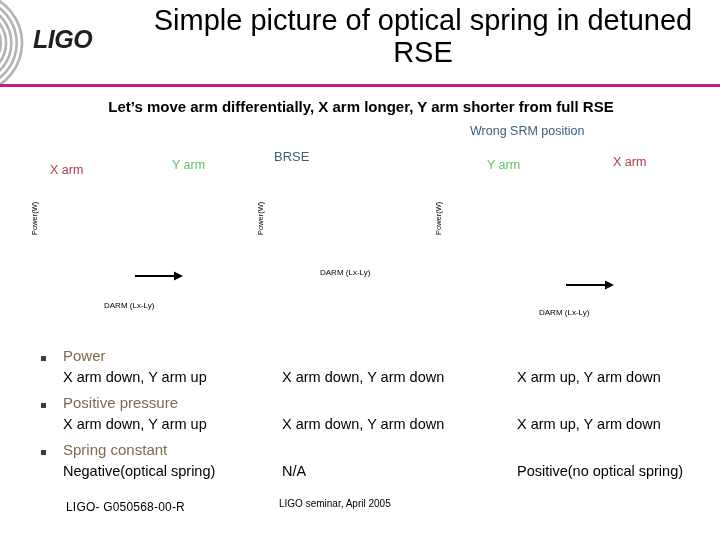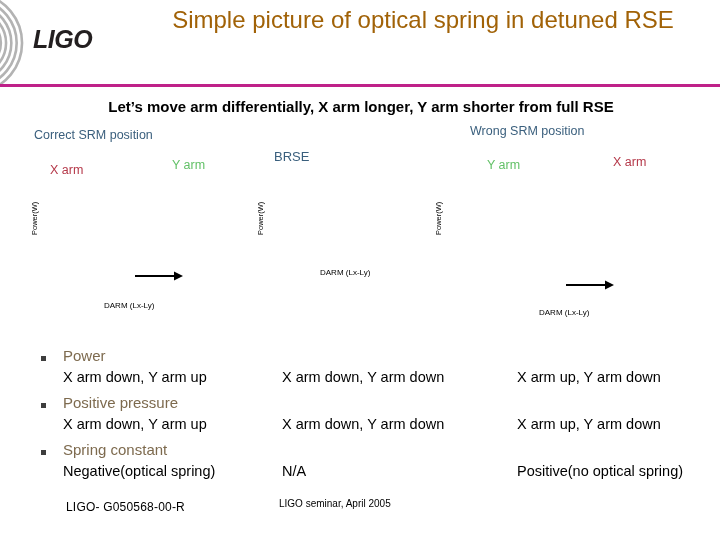--- a/index.html
+++ b/index.html
@@ -38,23 +38,23 @@
     font-size: 25px;
     letter-spacing: -0.5px;
     color: #231f20;
     line-height: 1;
   }
   #slide-title {
     position: absolute;
     left: 130px; top: 4px;
     width: 586px;
     text-align: center;
-    font-size: 24px;
+    font-size: 29px;
     line-height: 32px;
-    color: #a16207;
+    color: #000000;
     font-family: "Liberation Sans", sans-serif;
   }
   #header-rule {
     position: absolute;
     left: 0; top: 84px;
     width: 720px; height: 3px;
     background: #bf2189;
   }
 
   
@@ -204,21 +204,20 @@
   </div>
 
   <div id="slide-title">Simple picture of optical spring in detuned RSE</div>
   <div id="header-rule"></div>
 </div>
 
 <div id="subtitle">Let’s move arm differentially, X arm longer, Y arm shorter from full RSE</div>
 
 <div id="diagram">
 
-  <div class="panel-caption" id="caption-correct">Correct SRM position</div>
   <div class="panel-caption" id="caption-wrong">Wrong SRM position</div>
   <div class="panel-caption" id="caption-brsm">BRSE</div>
 
   <div class="arm-label" id="label-x-left">X arm</div>
   <div class="arm-label" id="label-y-left">Y arm</div>
   <div class="arm-label" id="label-y-right">Y arm</div>
   <div class="arm-label" id="label-x-right">X arm</div>
 
   <div class="axis-label" id="axis-left">Power(W)</div>
   <div class="axis-label" id="axis-mid">Power(W)</div>

